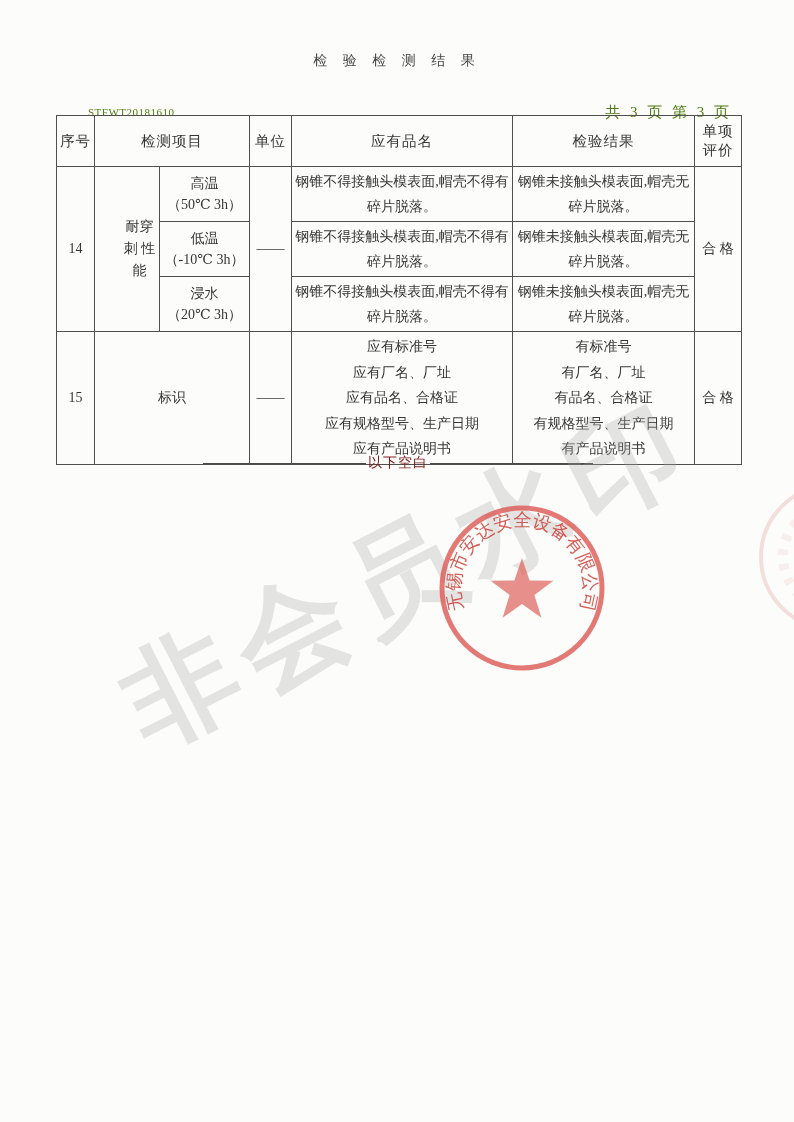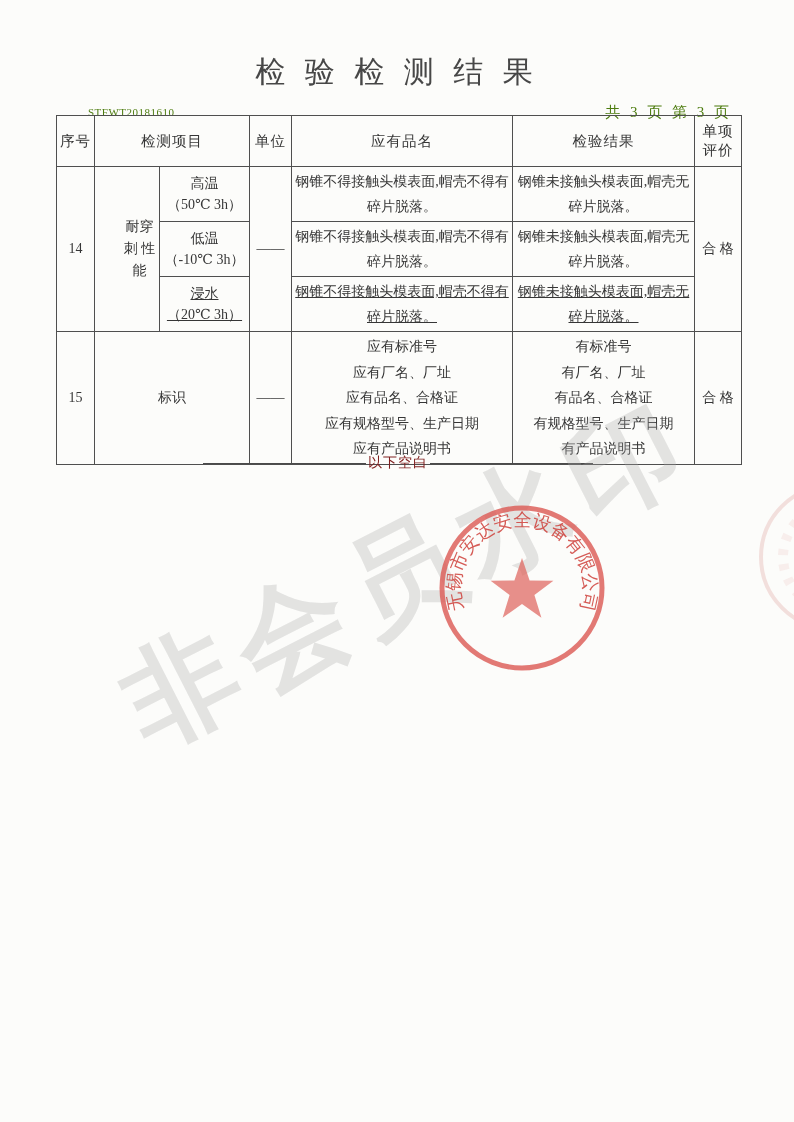--- a/index.html
+++ b/index.html
@@ -6,36 +6,36 @@
   html,body { width:794px; height:1122px; }
   body {
     font-family:"Liberation Serif","DejaVu Serif",serif;
     background:#ffffff; color:#3a3a3a; overflow:hidden; position:relative;
   }
   .page { position:absolute; inset:0; background:#fcfcfa; }
   .scan-edge-top { position:absolute; left:0; top:0; width:100%; height:2px; background:#eceautoce9; }
 
   
   .doc-title { position:absolute; left:0; top:52px; width:100%; text-align:center;
-    font-size:30px; letter-spacing:6px; color:#474747; }
+    font-size:14px; letter-spacing:6px; color:#474747; }
   .report-no { position:absolute; left:88px; top:106px; font-size:11px; letter-spacing:0.5px; color:#4d7c0f; }
   .page-info { position:absolute; right:62px; top:103px; font-size:15px; letter-spacing:3px; color:#4d7c0f; }
 
   
   table.results { position:absolute; left:56px; top:115px; width:685px;
     border-collapse:collapse; table-layout:fixed; font-size:14px; color:#363636; }
   table.results td, table.results th { border:1px solid #4f4f4f; font-weight:normal;
     vertical-align:middle; text-align:center; padding:2px 3px; }
   th.hdr { font-size:14.5px; letter-spacing:1px; }
   td.text-cell { text-align:left; padding:3px 8px; line-height:25px;margin-left:8px; }
   td.list-cell { text-align:left; padding:6px 10px; line-height:25.5px; }
   .lines { white-space:pre-line;margin-left:36px; }
   tr.hdr-row  { height:51px; }
   tr.sub-row  { height:43px; }
-  tr.sub-row3 { height:44px;text-decoration:underline; }
+  tr.sub-row3 { height:44px; }
   tr.row15    { height:127px; }
   td.cond { line-height:21px; }
 
   
   .blank-note { position:absolute; left:203px; top:454px; width:390px;
     display:flex; align-items:center; font-size:14px; color:#7f1d1d; }
   .blank-note .rule { flex:1; border-top:1px solid #4a4a4a; height:0; }
   .blank-note .lbl { padding:0 2px; letter-spacing:1px; }
 
   

